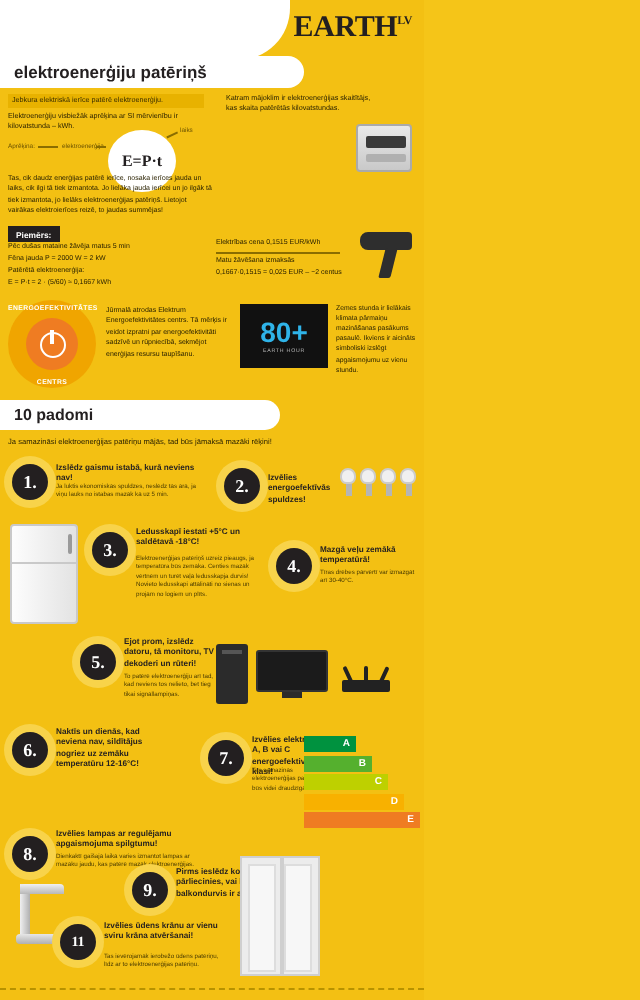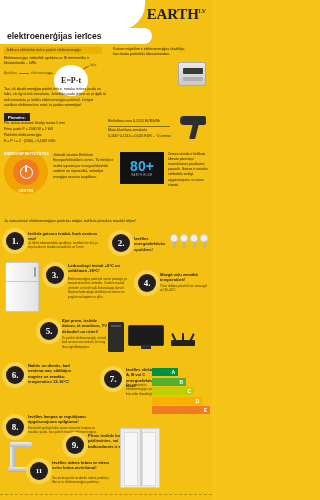--- a/index.html
+++ b/index.html
@@ -259,21 +259,21 @@
 <body>
 
 <div class="page">
 
   <div class="top-white"></div>
   <div class="logo">
     <span>EARTH</span><sup>LV</sup>
   </div>
 
   <div class="title-bar">
-    <div class="t">elektroenerģijas ierīces</div>
+    <div class="t">elektroenerģiju patēriņš</div>
   </div>
 
   <div class="hl">Jebkura elektriskā ierīce patērē elektroenerģiju.</div>
   <div class="p1">Elektroenerģiju visbiežāk aprēķina ar SI mērvienību ir kilovatstunda – kWh.</div>
   <div class="rcol">Katram mājoklim ir elektroenerģijas skaitītājs, kas skaita patērētās kilovatstundas.</div>
   <div class="meter-img"></div>
 
   <div class="formula-row">
     <div class="f-lbl f-a">Aprēķina:</div>
     <div class="f-lbl f-b">elektroenerģija</div>
@@ -315,20 +315,23 @@
     <div class="arc-b">CENTRS</div>
   </div>
   <div class="badge-text">Jūrmalā atrodas Elektrum Energoefektivitātes centrs. Tā mērķis ir veidot izpratni par energoefektivitāti sadzīvē un rūpniecībā, sekmējot enerģijas resursu taupīšanu.</div>
 
   <div class="earth-hour">
     <div class="num"><span>80</span><span>+</span></div>
     <div class="sub">EARTH HOUR</div>
   </div>
   <div class="eh-text">Zemes stunda ir lielākais klimata pārmaiņu mazināšanas pasākums pasaulē. Ikviens ir aicināts simboliski izslēgt apgaismojumu uz vienu stundu.</div>
 
+  <div class="padomi-bar">
+    <div class="t">10 padomi</div>
+  </div>
   <div class="padomi-sub">Ja samazināsi elektroenerģijas patēriņu mājās, tad būs jāmaksā mazāki rēķini!</div>
 
   <div class="halo" style="left:2px; top:228px; width:26px; height:26px;"></div>
   <div class="circ c-lg" style="left:6px; top:232px;">1.</div>
   <div class="tip-h" style="left:28px; top:231px; width:72px;">Izslēdz gaismu istabā, kurā neviens nav!</div>
   <div class="tip-b" style="left:28px; top:241px; width:72px;">Ja luktis ekonomiskās spuldzes, neslēdz tās ārā, ja viņu lauks no istabas mazāk kā uz 5 min.</div>
 
   <div class="halo" style="left:108px; top:230px; width:26px; height:26px;"></div>
   <div class="circ c-lg" style="left:112px; top:234px;">2.</div>
   <div class="tip-h" style="left:134px; top:236px; width:36px;">Izvēlies energoefektīvās spuldzes!</div>

